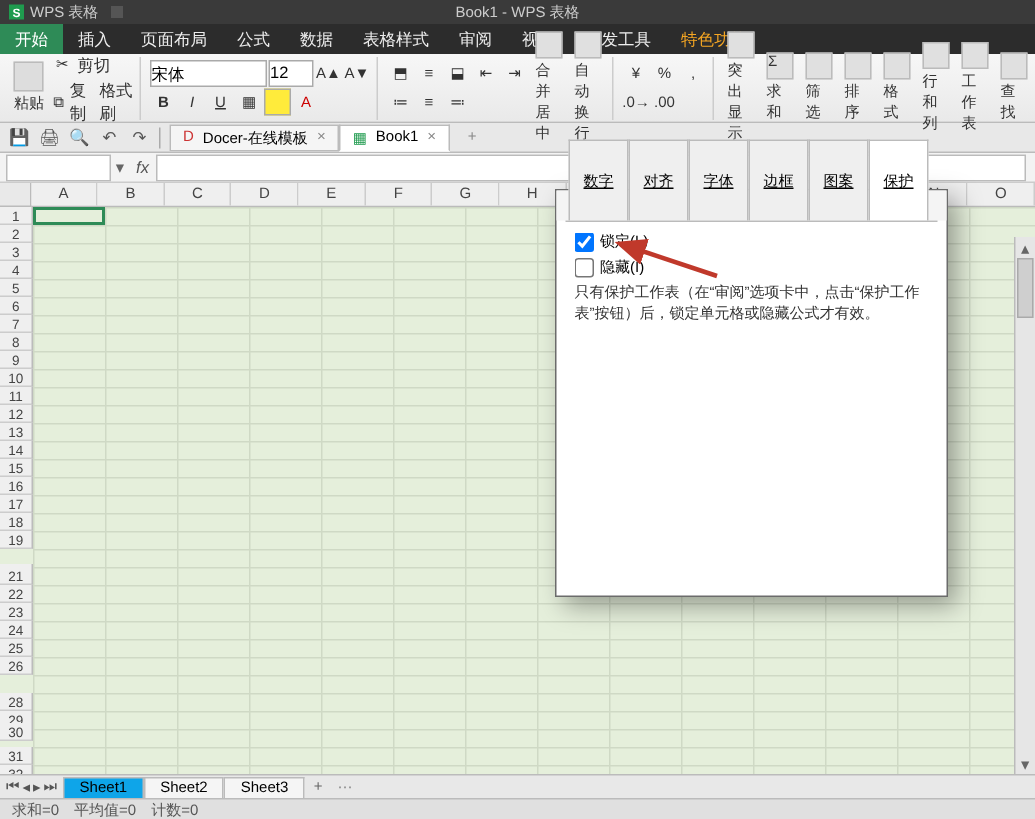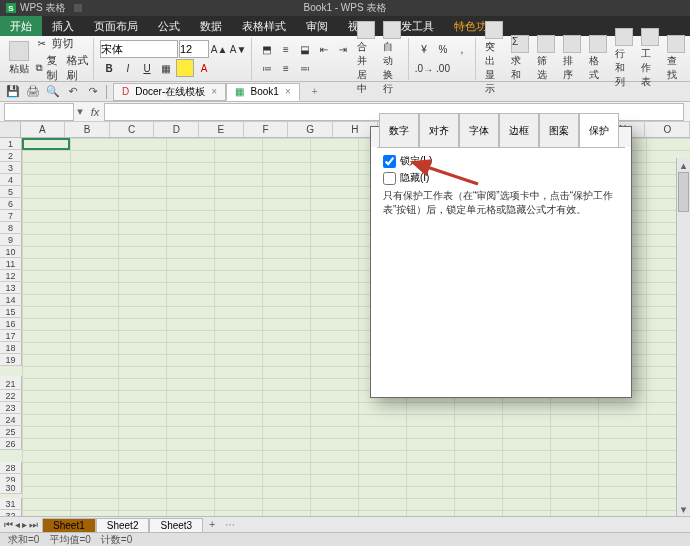--- a/index.html
+++ b/index.html
@@ -56,33 +56,33 @@
 .gridlines { position:absolute; left:22px; top:16px; right:0; bottom:0; background:#e5efdb; }
 .gridlines .vline { position:absolute; top:0; bottom:0; width:0; border-left:1px solid #cfd9c5; }
 .gridlines .hline { position:absolute; left:0; right:0; height:0; border-top:1px solid #cfd9c5; }
 .cell-cursor { position:absolute; border:2px solid #2e8b57; width:48px; height:12px; left:22px; top:16px; }
 
 
 .sheettabs { height:16px; background:#e8e8e8; border-top:1px solid #bbb; display:flex; align-items:center; font-size:10px; }
 .sheettabs .nav { display:flex; gap:2px; padding:0 4px; }
 .sheettabs .nav span { cursor:pointer; color:#555; }
 .sheettabs .stab { padding:0 10px; border:1px solid #bbb; border-bottom:none; background:#f5f5f5; height:14px; display:flex; align-items:center; cursor:pointer; }
-.sheettabs .stab.active { background:#a16207; }
+.sheettabs .stab.active { background:#0ea5e9; }
 .sheettabs .plus { padding:0 6px; color:#666; cursor:pointer; }
 
 
 .status { height:14px; background:#e0e0e0; border-top:1px solid #bbb; font-size:10px; color:#555; display:flex; align-items:center; padding:0 8px; gap:10px; }
 
 
 .dialog { position:absolute; left:370px; top:126px; width:262px; height:272px; background:#fff; border:1px solid #6b6b6b; box-shadow: 6px 6px 16px rgba(0,0,0,.35); font-size:11px; }
 .dialog .titlebar { height:20px; background:linear-gradient(#fafafa,#e3e3e3); border-bottom:1px solid #bbb; display:flex; align-items:center; padding:0 4px; position:relative; }
 .dialog .titlebar .ticn { width:12px; height:12px; background:#1f9b4e; margin-right:6px; }
 .dialog .closebtn { position:absolute; right:4px; top:2px; width:32px; height:14px; background:#c84030; color:#fff; border:1px solid #8b2a1e; display:flex; align-items:center; justify-content:center; font-size:10px; cursor:pointer; border-radius:2px;}
 .dialog .tabsrow { display:flex; height:20px; align-items:flex-end; padding:3px 8px 0 8px; gap:0; background:#f4f4f4; }
-.dialog .dtab { padding:10px 9px; border:1px solid #bbb; border-bottom:none; background:#efefef; font-size:10px; cursor:pointer; position:relative; top:1px;}
+.dialog .dtab { padding:20px 9px; border:1px solid #bbb; border-bottom:none; background:#efefef; font-size:10px; cursor:pointer; position:relative; top:1px;text-decoration:underline;}
 .dialog .dtab.active { background:#fff; }
 .dialog .body { border-top:1px solid #bbb; margin:0 6px 6px 6px; height:200px; background:#fff; padding:6px; position:relative; }
 .dialog .chk { display:flex; align-items:center; gap:4px; font-size:10px; margin-bottom:3px; }
 .dialog .hint { font-size:10px; color:#333; line-height:1.4; margin-top:4px; }
 .dialog .footer { position:absolute; bottom:8px; right:10px; display:flex; gap:8px; }
 .dialog .footer button { width:56px; height:20px; font-size:11px; border:1px solid #888; background:linear-gradient(#fefefe,#e4e4e4); cursor:pointer; border-radius:2px;}
 .dialog .footer button.primary { border-color:#2f6fb0; box-shadow:0 0 0 1px #7fb2e2 inset;}
 
 
 .arrow { position:absolute; pointer-events:none; }

